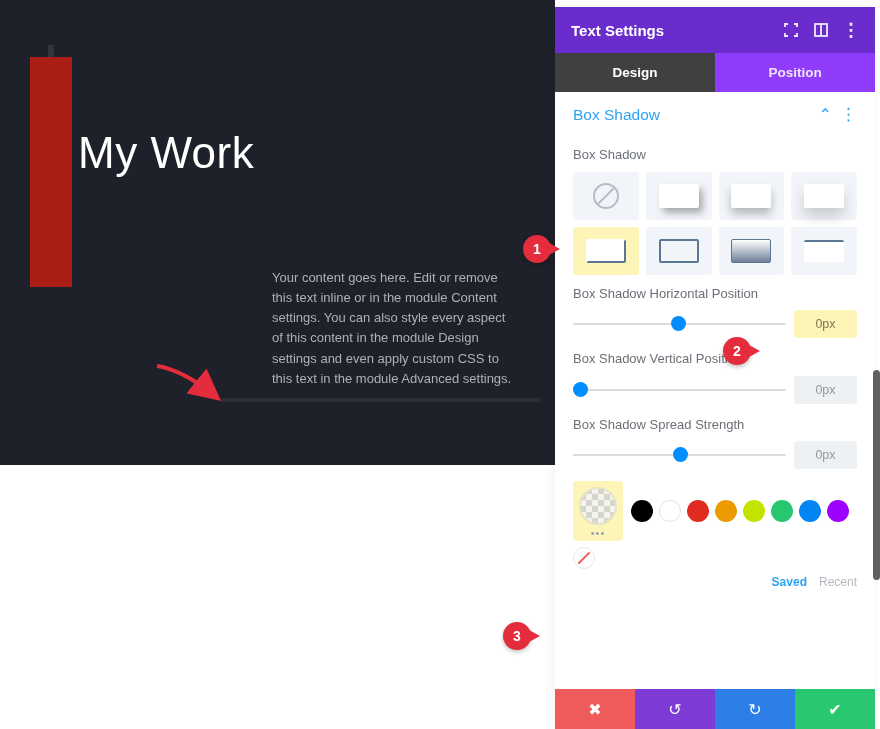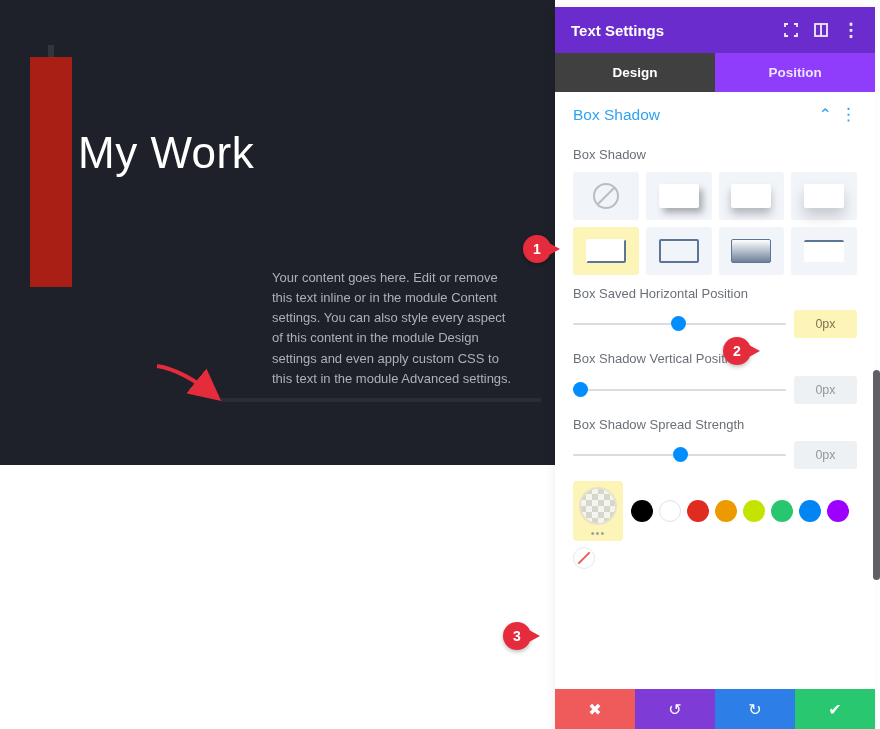--- a/index.html
+++ b/index.html
@@ -222,21 +222,21 @@
           <div class="inner"></div>
         </div>
       <div class="preset grad">
           <div class="inner"></div>
         </div>
       <div class="preset topline">
           <div class="inner"></div>
         </div>
     </div>
 
-    <div class="label">Box Saved Horizontal Position</div>
+    <div class="label">Box Shadow Horizontal Position</div>
     <div class="slider-row">
       <div class="slider">
           <div class="track"></div>
           <div class="thumb" style="left:46%"></div>
         </div>
       <div class="valbox hl">0px</div>
     </div>
 
     <div class="label">Box Shadow Vertical Position</div>
 
@@ -267,20 +267,24 @@
       <span class="swatch" style="background:#e02b20"></span>
       <span class="swatch" style="background:#ec9a00"></span>
       <span class="swatch" style="background:#c4e400"></span>
       <span class="swatch" style="background:#28c76f"></span>
       <span class="swatch" style="background:#0085f2"></span>
       <span class="swatch" style="background:#9d00ff"></span>
       <span class="swatch" style="background:#fff;border-color:#e5e8ec;position:relative;">
           <span style="position:absolute;left:2px;right:2px;top:9px;height:2px;background:#ef5a5a;transform:rotate(-45deg);"></span>
         </span>
     </div>
+    <div class="saved-recent">
+      <span class="saved">Saved</span>
+      <span class="recent">Recent</span>
+    </div>
 
   </div>
 
   <div class="footer">
     <div class="btn close">✖</div>
     <div class="btn undo">↺</div>
     <div class="btn redo">↻</div>
     <div class="btn save">✔</div>
   </div>
 </div>

